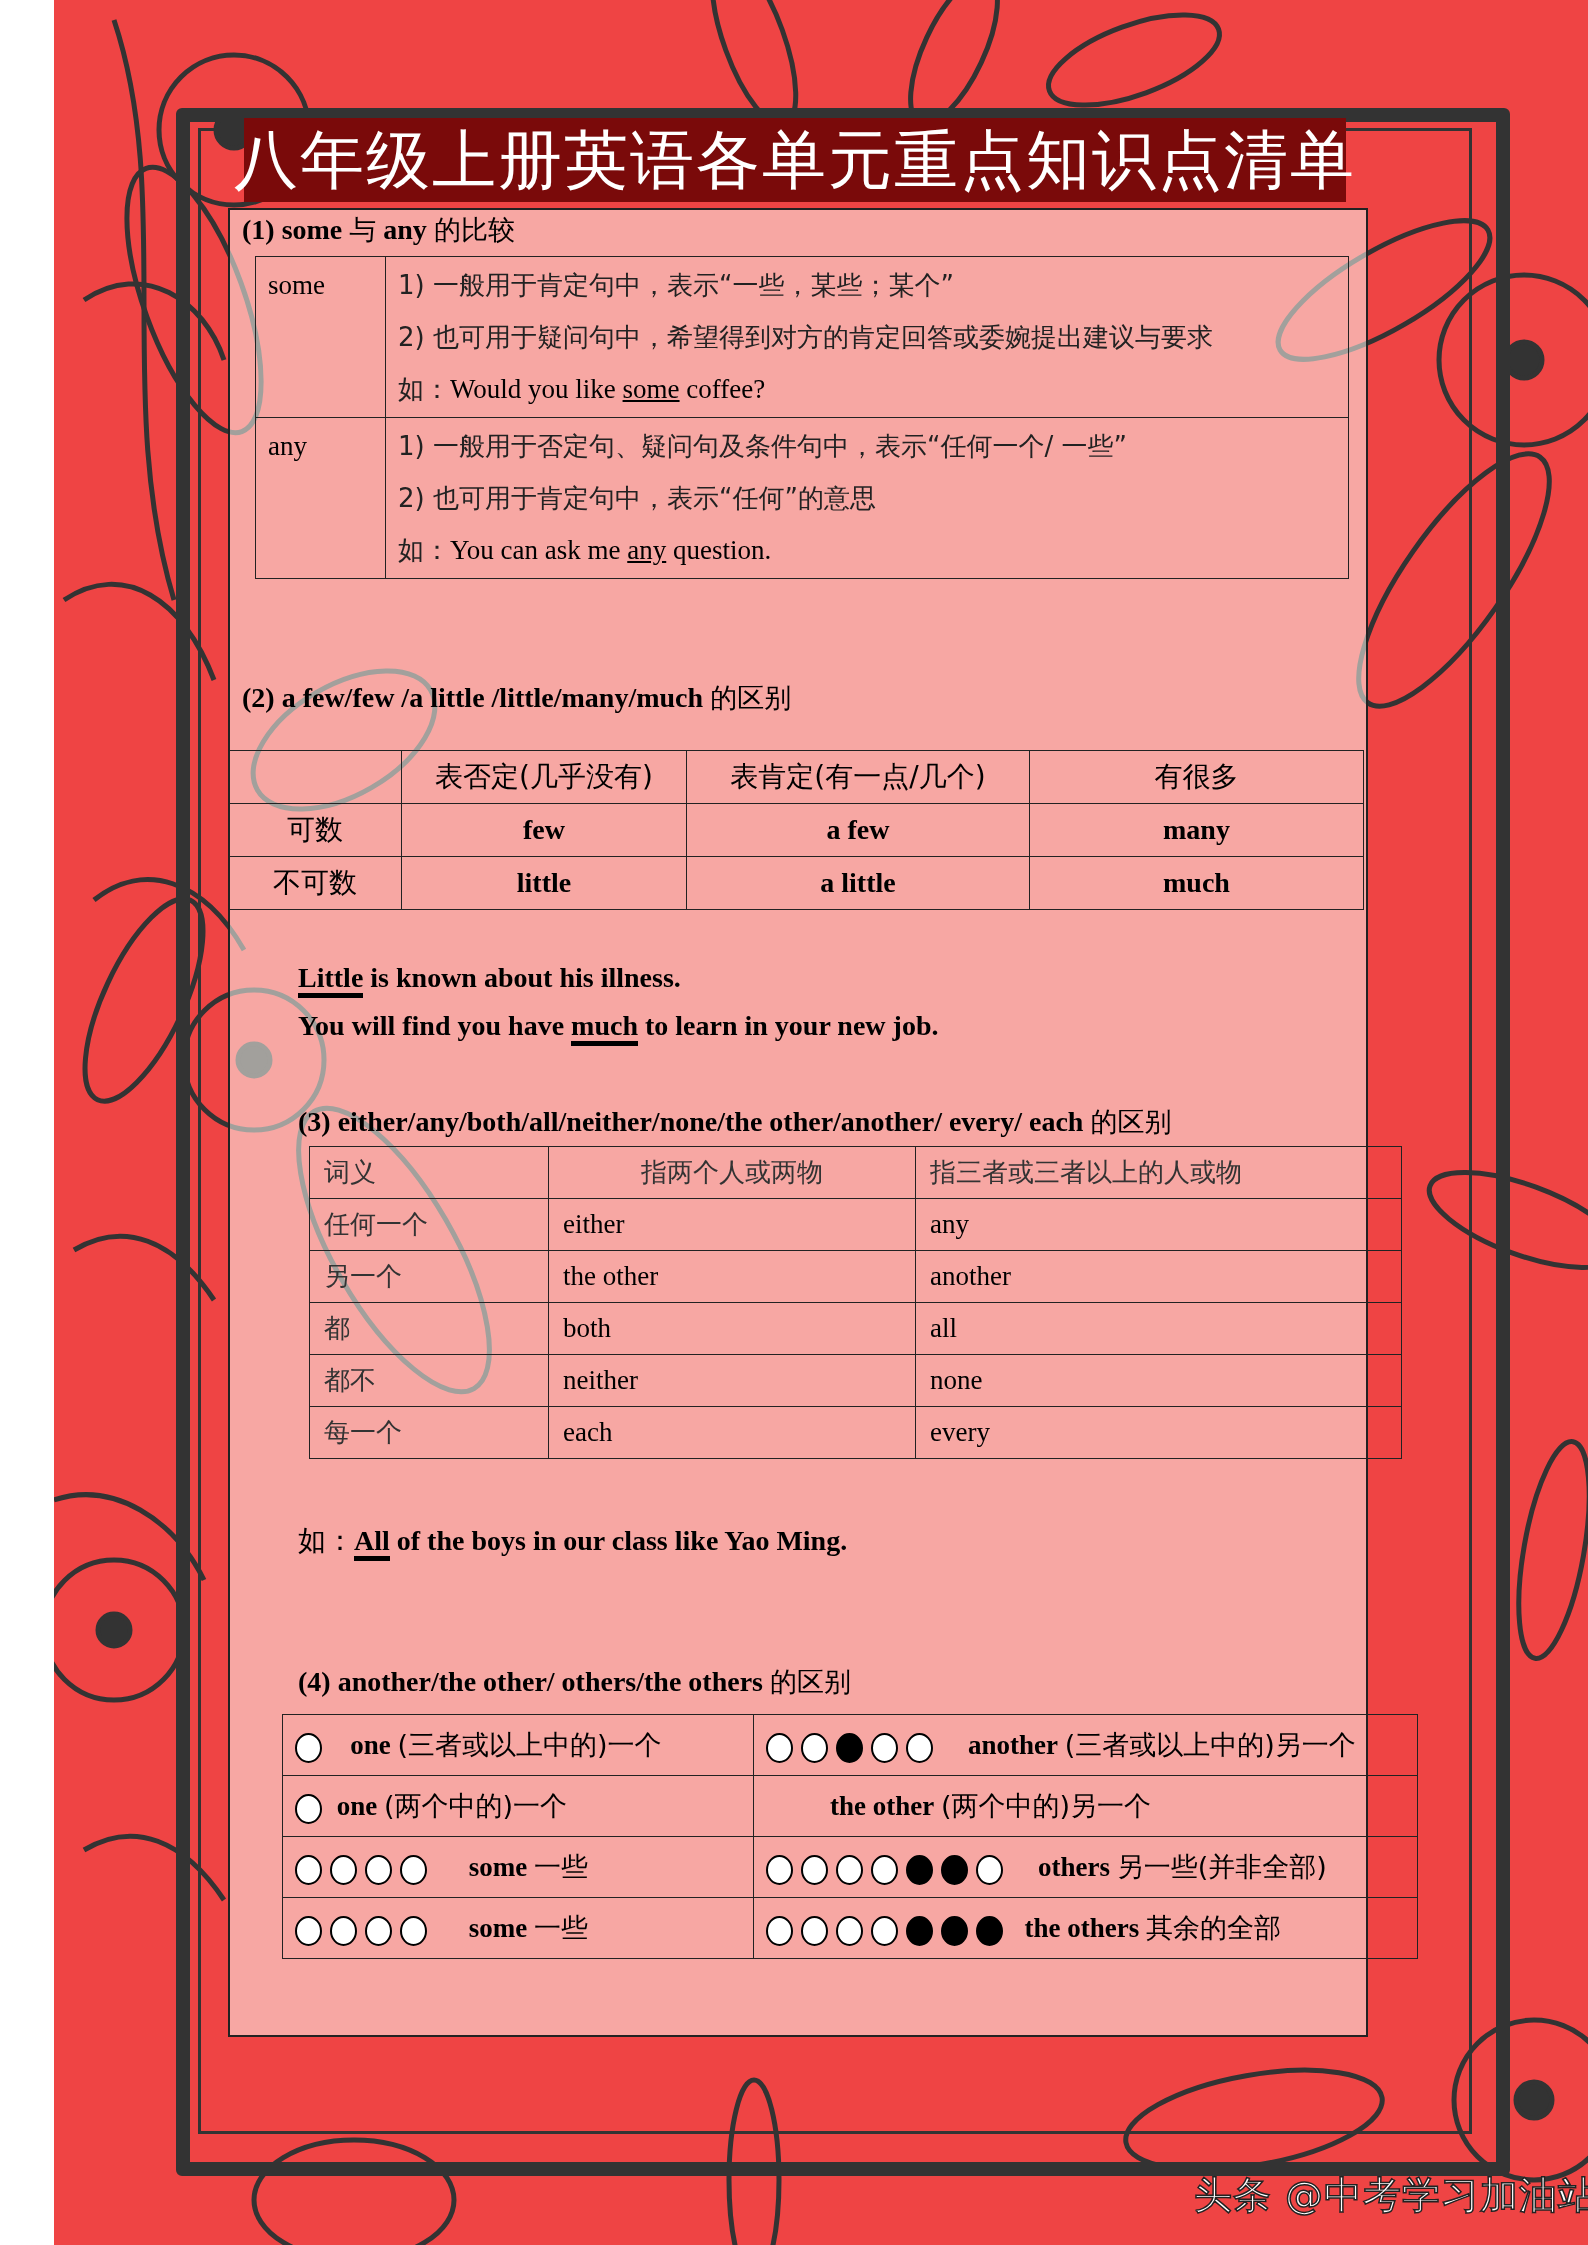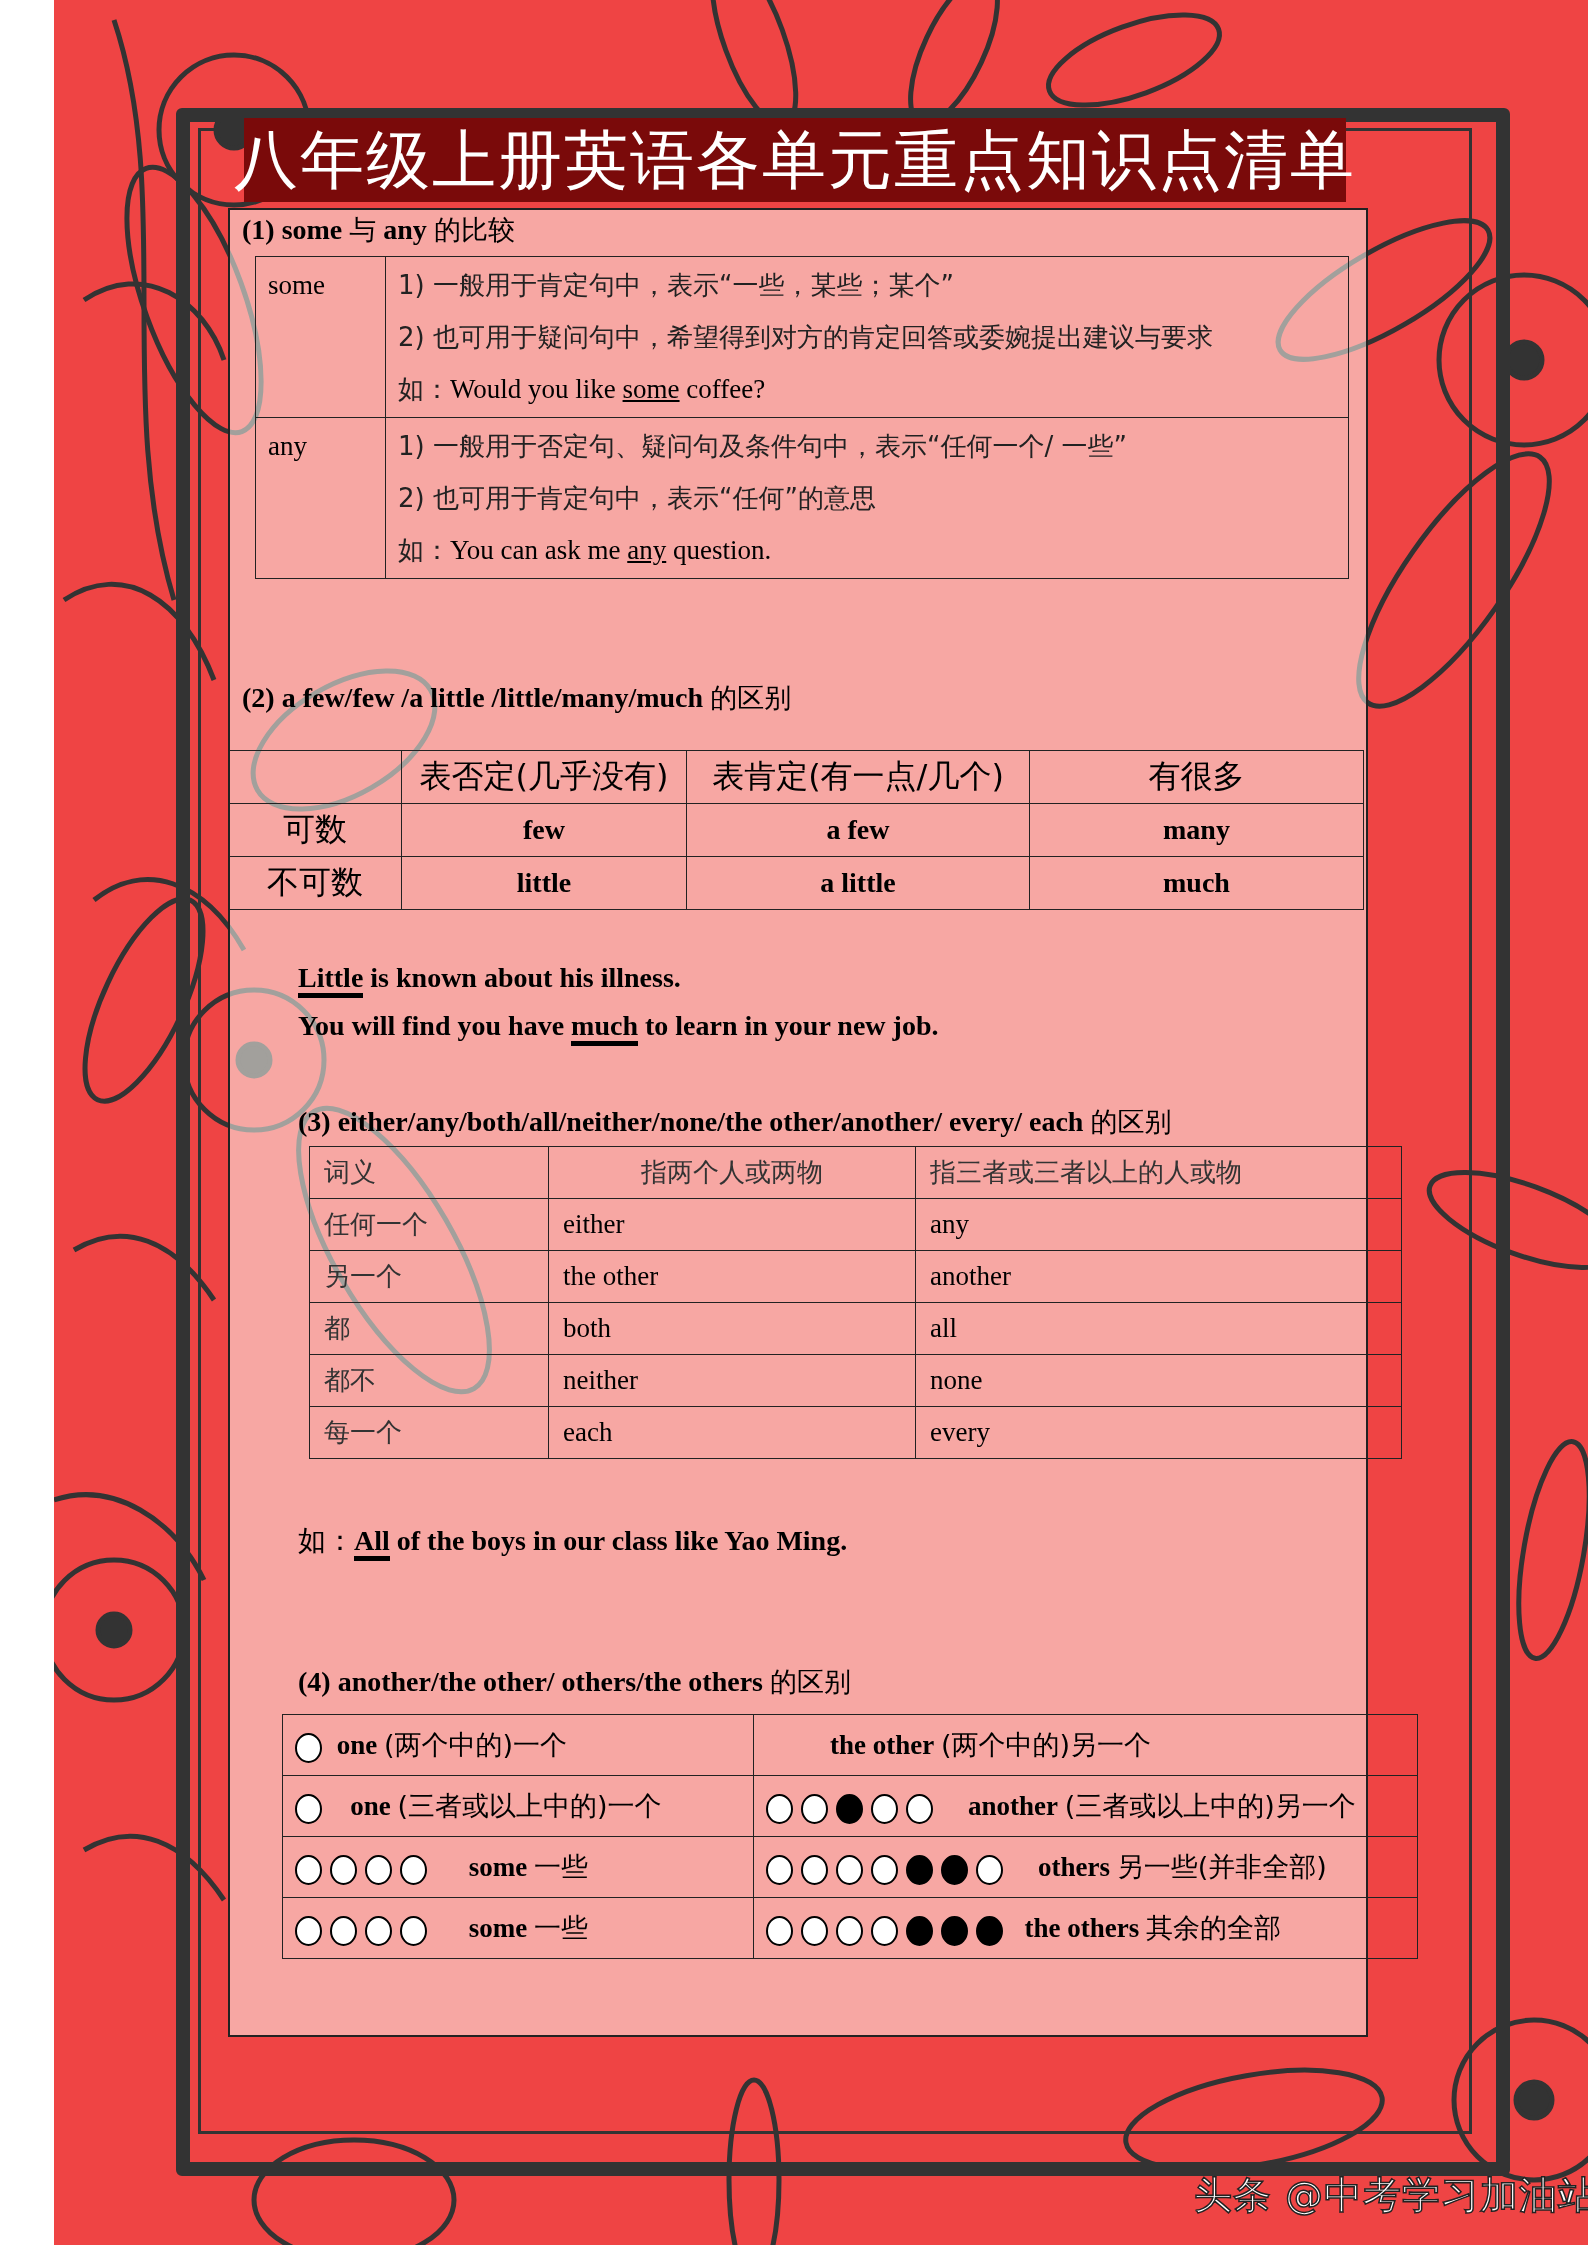--- a/index.html
+++ b/index.html
@@ -10,21 +10,21 @@
   .frame-inner { position:absolute; left:144px; top:128px; width:1268px; height:2000px; border:3px solid #333; }
   .content { position:absolute; left:174px; top:208px; width:1136px; height:1825px; border:2px solid #222; background:rgba(253,249,243,0.55); }
   .title { position:absolute; left:190px; top:118px; width:1102px; height:84px; background:#7a0a0a; color:#fff; font-family:"DejaVu Sans",sans-serif; font-size:64px; letter-spacing:2px; display:flex; align-items:center; justify-content:center; white-space:nowrap; }
   .sec-title { position:absolute; font-weight:bold; font-size:28px; white-space:nowrap; }
   .sec-title .zh { font-weight:normal; font-family:"DejaVu Sans",sans-serif; font-size:27px; }
   table { border-collapse:collapse; position:absolute; }
   td { border:1.5px solid #222; vertical-align:top; }
   .t1 td { font-size:27px; line-height:52px; padding:2px 12px; }
   .t1 .zh { font-family:"DejaVu Sans",sans-serif; font-size:26px; color:#222; }
   .t2 td { height:50px; text-align:center; vertical-align:middle; font-size:28px; }
-  .t2 .hdr { font-family:"DejaVu Sans",sans-serif; font-weight:normal; font-size:32px; }
+  .t2 .hdr { font-family:"DejaVu Sans",sans-serif; font-weight:normal; font-size:28px; }
   .t2 .word { font-weight:bold; }
   .ex { position:absolute; font-weight:bold; font-size:28px; white-space:nowrap; }
   .ex u { text-decoration:none; border-bottom:5px solid #000; }
   .ex .zh { font-weight:normal; font-family:"DejaVu Sans",sans-serif; }
   .t3 td { height:51px; font-size:27px; padding:0 14px; vertical-align:middle; }
   .t3 .zh { font-family:"DejaVu Sans",sans-serif; color:#333; font-size:26px; }
   .t4 td { font-size:27px; padding:6px 12px; line-height:48px; vertical-align:top; }
   .t4 b { font-weight:bold; }
   .t4 .zh { font-family:"DejaVu Sans",sans-serif; font-size:27px; }
   .dot { display:inline-block; width:27px; height:30px; border:2px solid #000; border-radius:50%; vertical-align:middle; margin-right:8px; box-sizing:border-box; background:#fff; }
@@ -176,40 +176,40 @@
     </table>
   <div class="ex" style="left:244px;top:1522px;"><span class="zh">如：</span><u>All</u><span> of the boys in our class like Yao Ming.</span></div>
 
   <div class="sec-title" style="left:244px;top:1664px;">
     <span>(4) another/the other/ others/the others</span>
     <span class="zh">的区别</span>
   </div>
   <table class="t4" style="left:228px;top:1714px;width:1136px;">
     <tbody>
         <tr>
+      <td>
+        <span class="dot"></span>&nbsp;&nbsp;
+        <b>one</b> <span class="zh">(三者或以上中的)一个</span>
+      </td>
+      <td>
+        <span class="dot"></span><span class="dot"></span><span class="dot f"></span><span class="dot"></span><span class="dot"></span>&nbsp;&nbsp;&nbsp;
+        <b>another</b> <span class="zh">(三者或以上中的)另一个</span>
+      </td>
+    </tr>
+    <tr>
       <td style="width:446px;">
         <span class="dot"></span>
         <b>one</b> <span class="zh">(两个中的)一个</span>
       </td>
       <td style="padding-left:76px;">
         <b>the other</b> <span class="zh">(两个中的)另一个</span>
       </td>
     </tr>
     <tr>
       <td>
-        <span class="dot"></span>&nbsp;&nbsp;
-        <b>one</b> <span class="zh">(三者或以上中的)一个</span>
-      </td>
-      <td>
-        <span class="dot"></span><span class="dot"></span><span class="dot f"></span><span class="dot"></span><span class="dot"></span>&nbsp;&nbsp;&nbsp;
-        <b>another</b> <span class="zh">(三者或以上中的)另一个</span>
-      </td>
-    </tr>
-    <tr>
-      <td>
         <span class="dot"></span><span class="dot"></span><span class="dot"></span><span class="dot"></span>&nbsp;&nbsp;&nbsp;&nbsp;
         <b>some</b> <span class="zh">一些</span>
       </td>
       <td>
         <span class="dot"></span><span class="dot"></span><span class="dot"></span><span class="dot"></span><span class="dot f"></span><span class="dot f"></span><span class="dot"></span>&nbsp;&nbsp;&nbsp;
         <b>others</b> <span class="zh">另一些(并非全部)</span>
       </td>
     </tr>
     <tr>
       <td>

